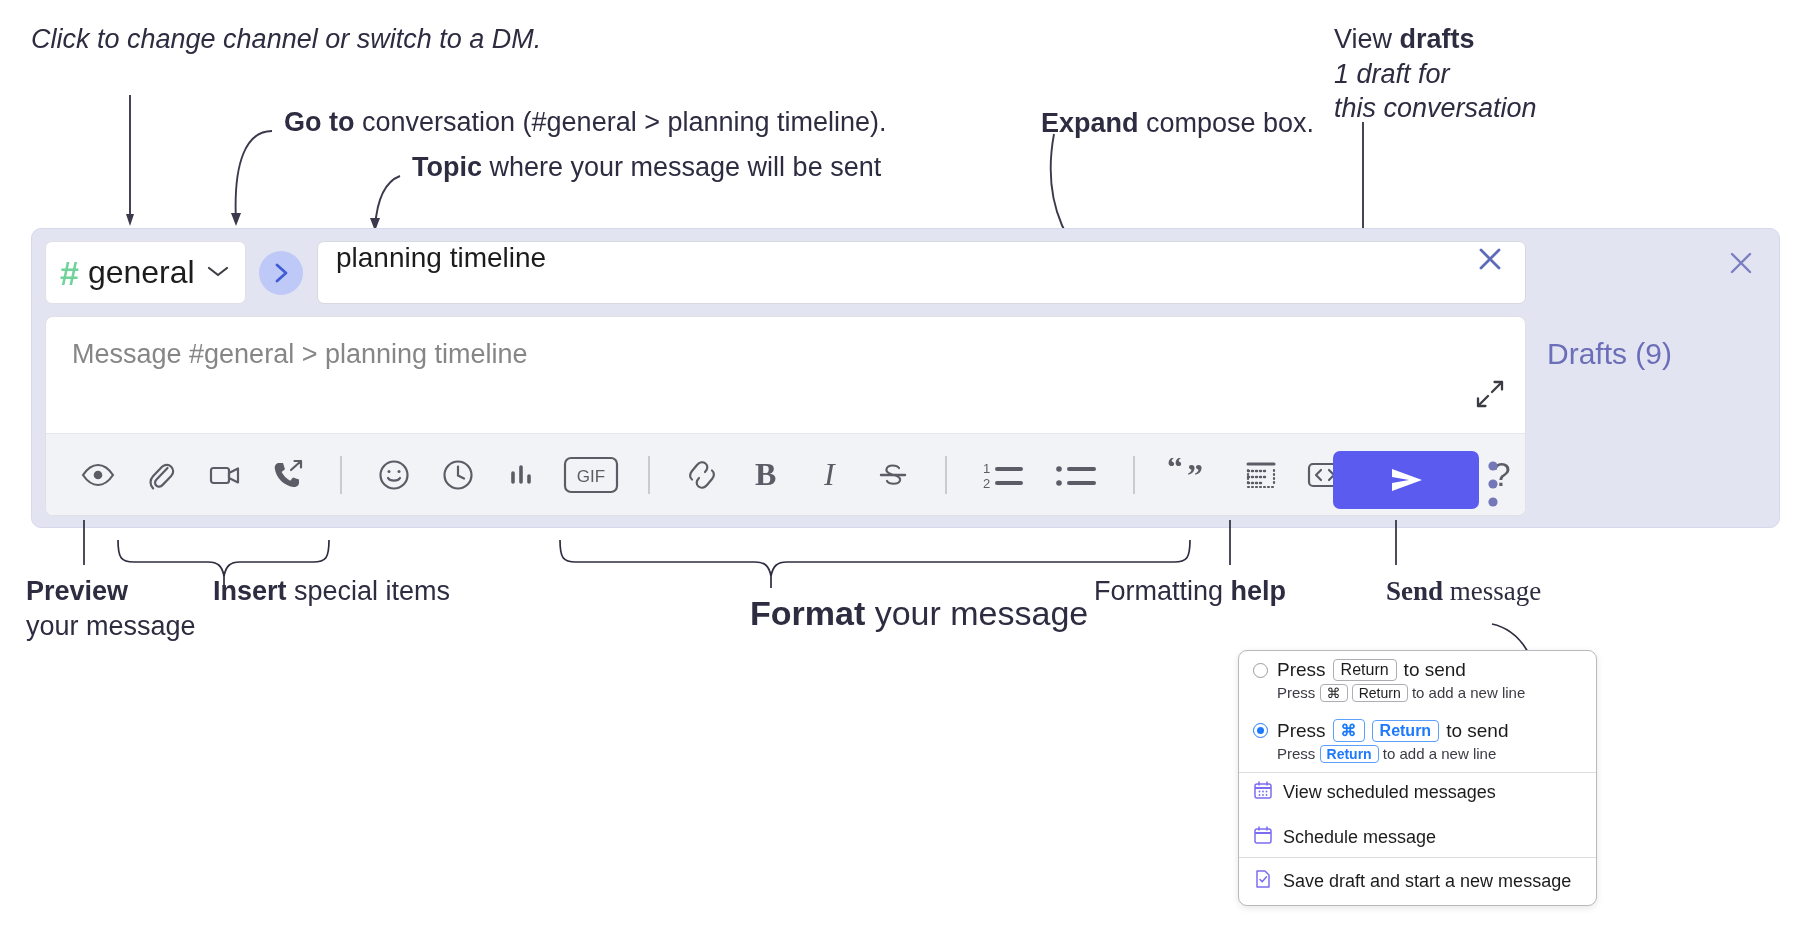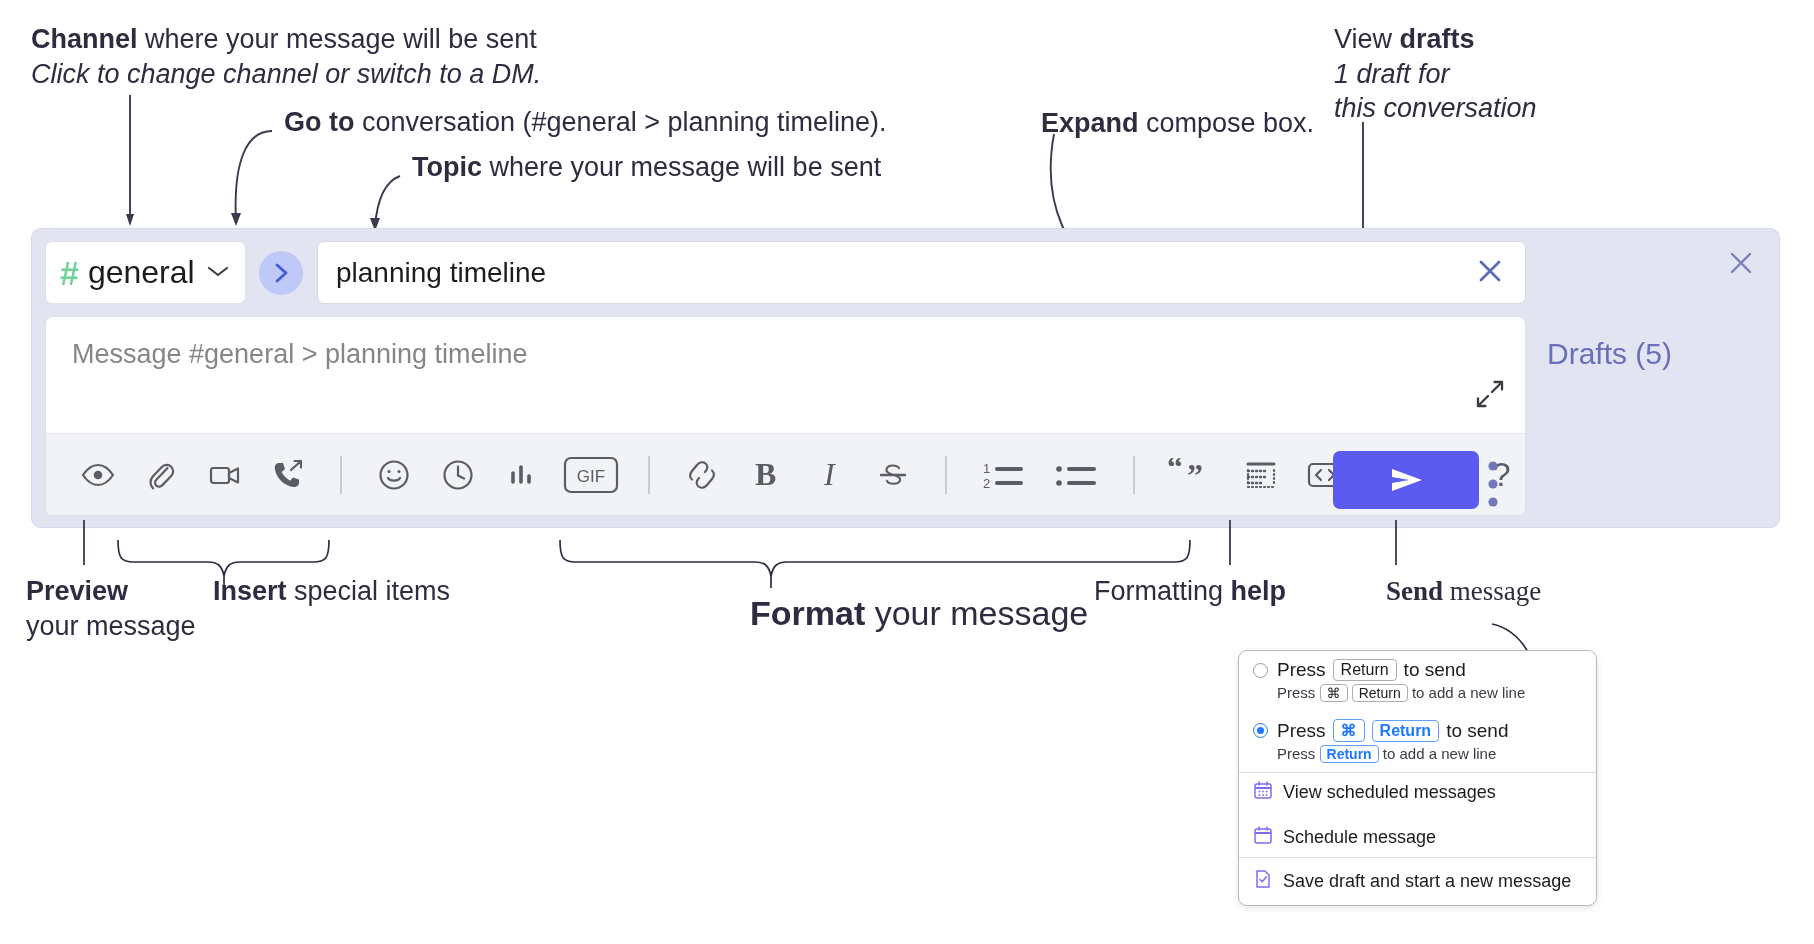--- a/index.html
+++ b/index.html
@@ -34,21 +34,21 @@
   #channel-name { font-size:32px; color:#1d1c1d; }
   #chev { margin-left:auto; }
   #goto-button {
     position:absolute; left:214px; top:10px; width:44px; height:44px;
     border-radius:50%; background:#bfc9f7; display:flex;
     align-items:center; justify-content:center; cursor:pointer;
   }
   #topic-field {
     position:absolute; left:272px; top:0; width:1209px; height:63px;
     background:#fff; border:1px solid #d8d9de; border-radius:7px;
-    display:flex; align-items:center; padding:0 18px; cursor:text;
+    display:flex; align-items:flex-start; padding:0 18px; cursor:text;
   }
   #topic-value { font-size:28px; color:#1d1c1d; }
   #topic-clear { margin-left:auto; cursor:pointer; }
 
   
   #message-box {
     position:absolute; left:0; top:75px; width:1481px; height:200px;
     background:#fff; border:1px solid #e0e0e6; border-radius:8px; overflow:hidden;
   }
   #message-input {
@@ -101,21 +101,20 @@
                font-size:18px; color:#1d1c1d; cursor:pointer; }
   .menu-item svg { flex:none; }
   .mrow-text { font-size:19px; color:#1d1c1d; display:flex; align-items:center; gap:7px; }
 
   svg.ink { overflow:visible; }
 </style>
 </head>
 <body>
 
 <div class="anno" style="left:31px; top:22px; font-size:27px;">
-  <div><b>Channel</b><span> where your message will be sent</span></div>
   <div><i>Click to change channel or switch to a DM.</i></div>
 </div>
 
 <div class="anno" style="left:284px; top:105px; font-size:27px;">
   <b>Go to</b><span> conversation (#general &gt; planning timeline).</span>
 </div>
 
 <div class="anno" style="left:412px; top:150px; font-size:27px;">
   <b>Topic</b><span> where your message will be sent</span>
 </div>
@@ -338,21 +337,21 @@
 
         <div class="tb-sep"></div>
 
         <div class="tb">
           <span style="font-size:33px; color:#5c5c66; font-family:'Liberation Sans',sans-serif;">?</span>
         </div>
       </div>
     </div>
   </div>
 
-  <div id="drafts-link" style="left:1515px; top:108px;">Drafts (5)</div>
+  <div id="drafts-link" style="left:1515px; top:108px;">Drafts (9)</div>
 
   <div id="send-button" style="left:1301px; top:222px;">
     <svg width="48" height="36" viewBox="0 0 48 36" fill="#ffffff">
       <path d="M10 7 L40 18 L10 29 L10 21 L27 18 L10 15 Z"></path>
     </svg>
   </div>
 
   <div id="kebab-button" style="left:1448px; top:228px;">
     <svg width="26" height="54" viewBox="0 0 26 54" fill="#7578b8">
       <circle cx="13" cy="9" r="4.6"></circle>

